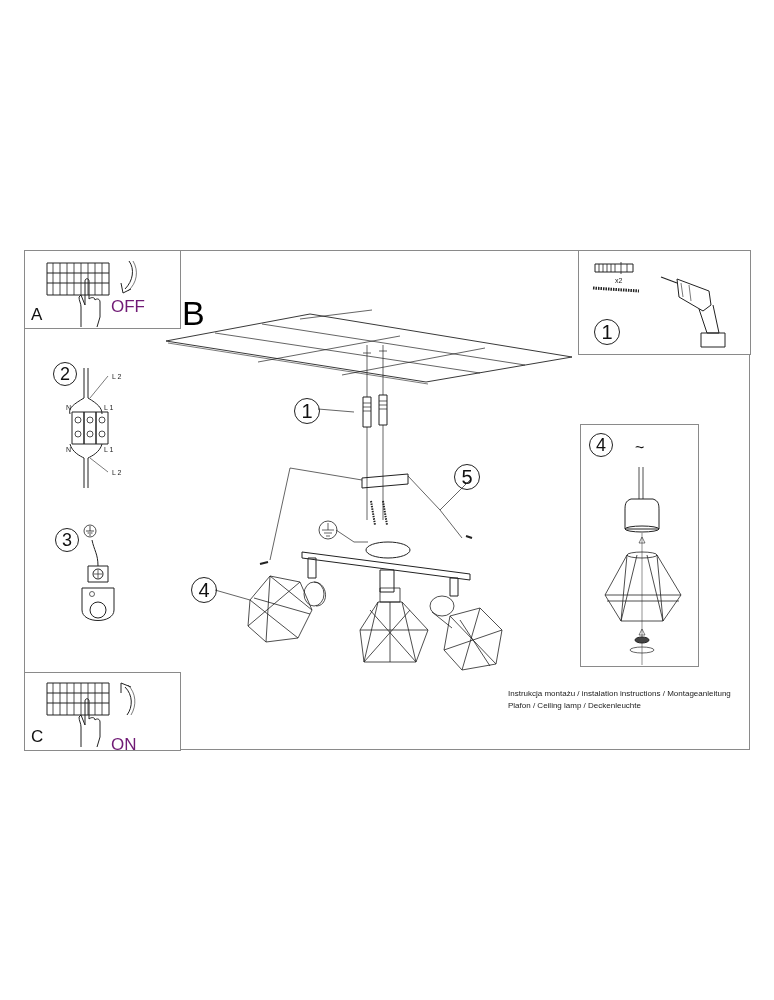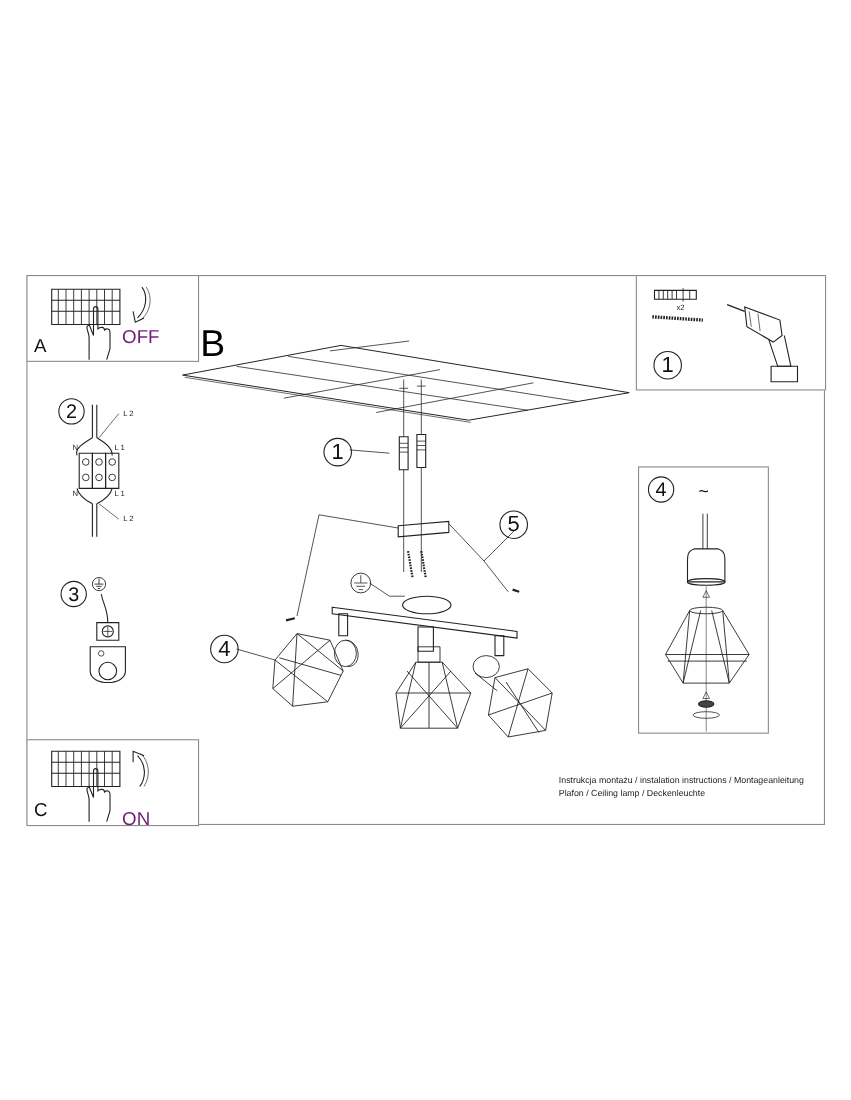--- a/index.html
+++ b/index.html
@@ -7,21 +7,21 @@
          font-family:"Liberation Sans", sans-serif; color:#111; }
   .frame { position:absolute; left:24px; top:250px; width:726px; height:500px;
            border:1px solid #8a8a8a; box-sizing:border-box; }
   .panel { position:absolute; border:1px solid #8a8a8a; box-sizing:border-box; background:#fff; }
   .label-letter { position:absolute; font-size:17px; color:#111; }
   .big-letter { position:absolute; font-size:34px; line-height:34px; color:#000; }
   .caption { position:absolute; font-size:17px; color:#701a75; }
   .circ { position:absolute; width:20px; height:20px; border:1px solid #222; border-radius:50%;
           font-size:16px; line-height:20px; text-align:center; background:#fff; color:#111; }
   .tiny { position:absolute; font-size:7px; color:#222; }
-  .footer { position:absolute; left:508px; top:704px; font-size:8px; line-height:12px; color:#222; }
+  .footer { position:absolute; left:508px; top:688px; font-size:8px; line-height:12px; color:#222; }
   svg { position:absolute; overflow:visible; }
   svg * { vector-effect:non-scaling-stroke; }
 </style>
 </head>
 <body>
 
 <div class="frame"></div>
 
 <div class="panel" style="left:24px;top:250px;width:157px;height:79px;">
   <span class="label-letter" style="left:6px;top:54px;">A</span>

